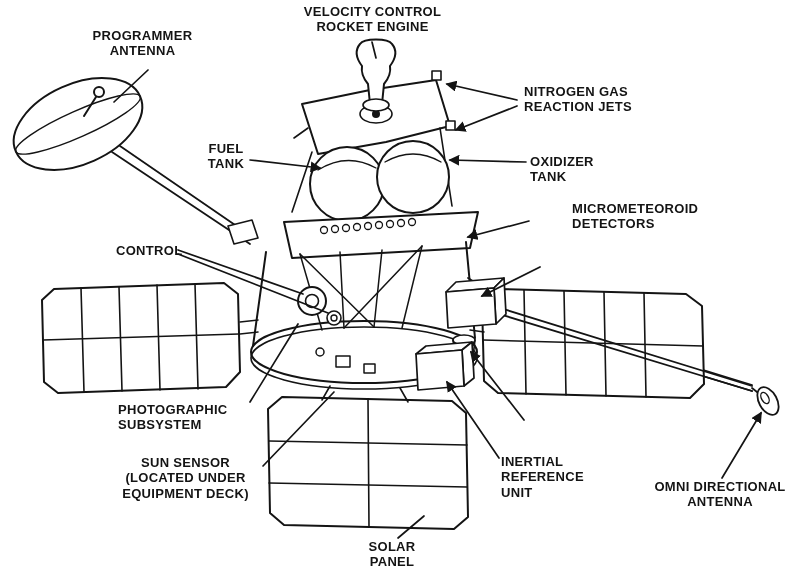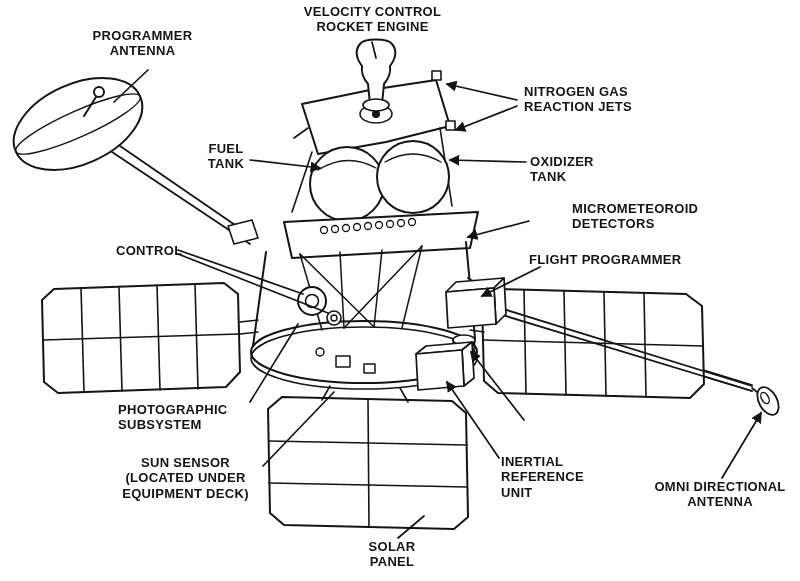--- a/index.html
+++ b/index.html
@@ -222,21 +222,20 @@
 
   <div class="diagram-label ta-c" style="left:198px; top:141px; width:56px;">FUEL
 TANK</div>
 
   <div class="diagram-label ta-l" style="left:530px; top:146px; width:100px;margin-top:8px;">OXIDIZER
 TANK</div>
 
   <div class="diagram-label ta-l" style="left:533px; top:201px; width:160px;margin-left:39px;">MICROMETEOROID
 DETECTORS</div>
 
-  <div class="diagram-label ta-l" style="left:529px; top:252px; width:185px;">FLIGHT PROGRAMMER</div>
 
   <div class="diagram-label ta-l" style="left:116px; top:243px; width:62px;">CONTROL</div>
 
   <div class="diagram-label ta-r" style="left:118px; top:402px; width:135px;">PHOTOGRAPHIC
 SUBSYSTEM</div>
 
   <div class="diagram-label ta-c" style="left:108px; top:455px; width:155px;">SUN SENSOR
 (LOCATED UNDER
 EQUIPMENT DECK)</div>
 

